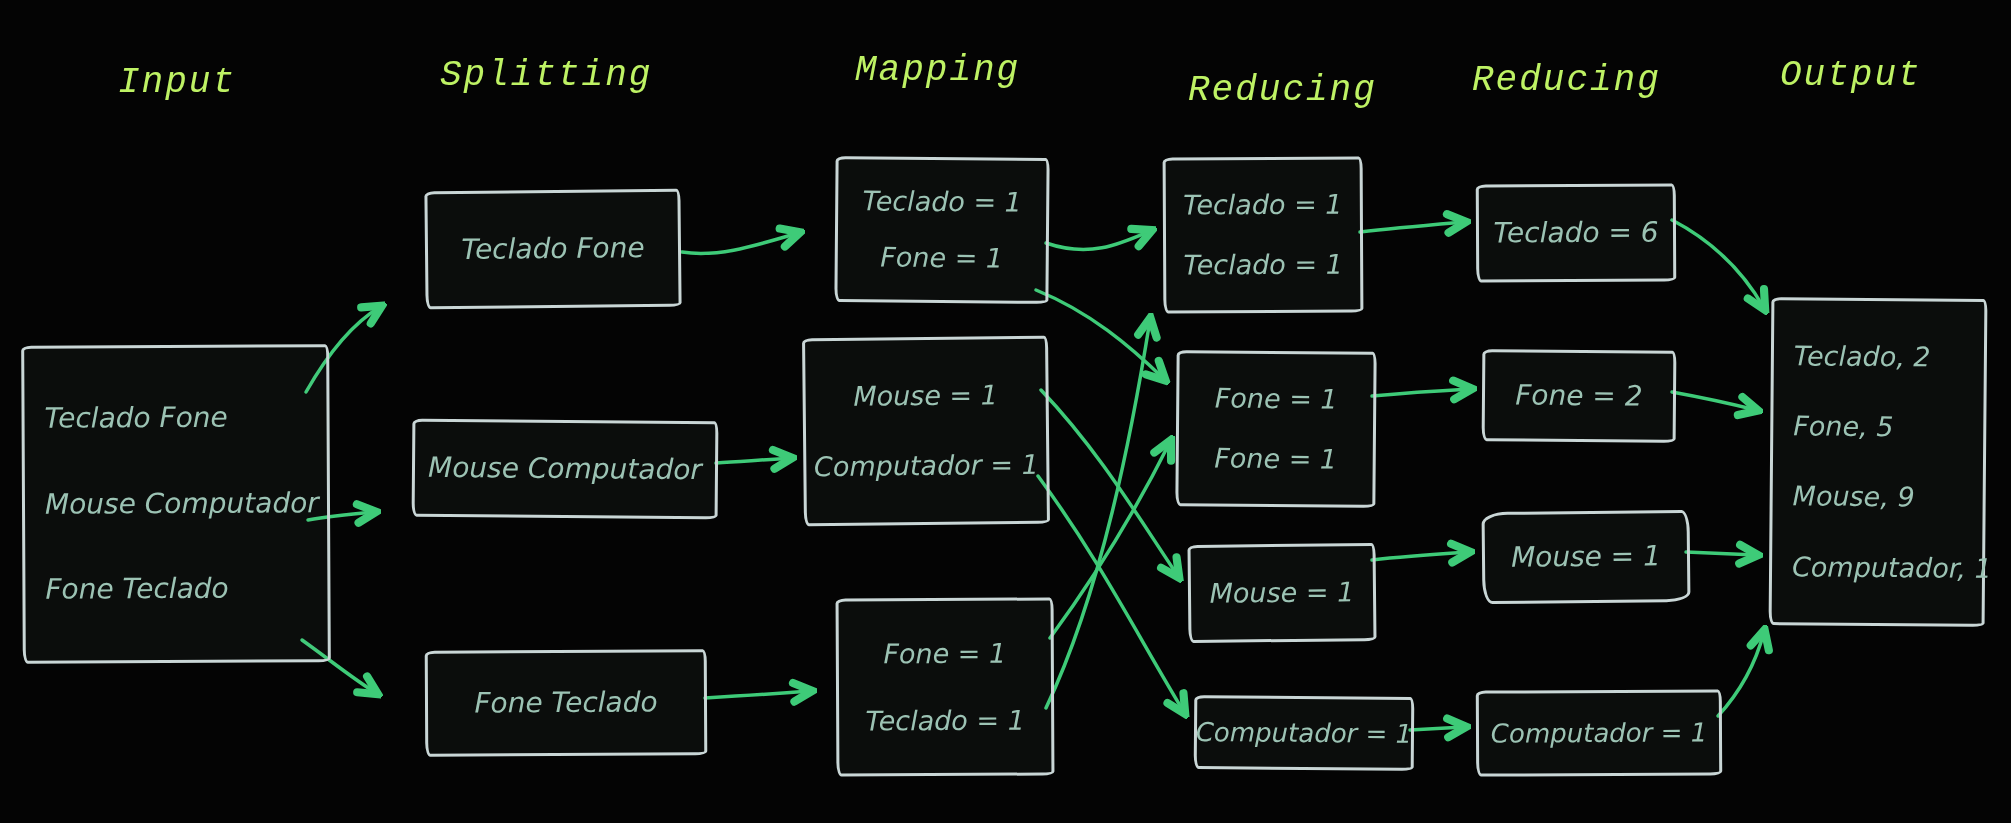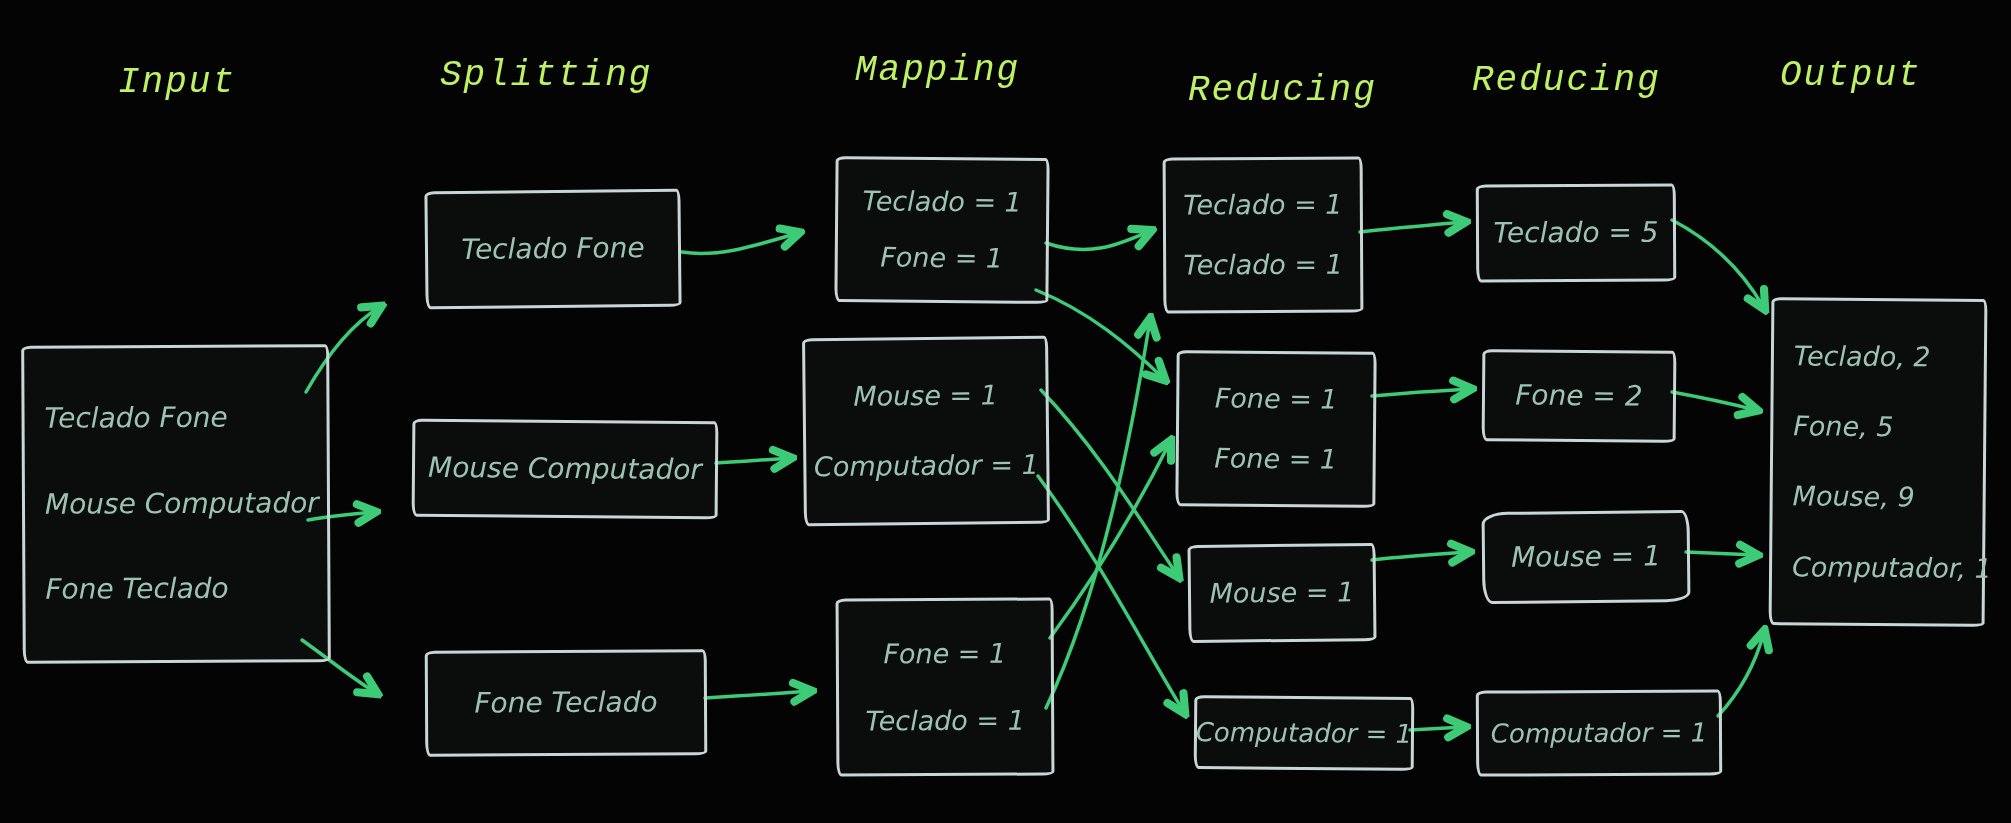--- a/index.html
+++ b/index.html
@@ -105,21 +105,21 @@
     <span class="line">Fone = 1</span>
   </div>
   <div class="box fs27 r-a" style="left:1188px;top:544px;width:182px;height:92px;">
     <span class="line">Mouse = 1</span>
   </div>
   <div class="box fs26 r-b" style="left:1194px;top:696px;width:214px;height:68px;">
     <span class="line">Computador = 1</span>
   </div>
 
   <div class="box fs28 r-c" style="left:1476px;top:184px;width:194px;height:92px;">
-    <span class="line">Teclado = 5</span>
+    <span class="line">Teclado = 6</span>
   </div>
   <div class="box fs28 r-b" style="left:1482px;top:350px;width:188px;height:86px;">
     <span class="line">Fone = 2</span>
   </div>
   <div class="box fs28 r-a" style="left:1482px;top:511px;width:202px;height:86px;border-radius:26px 8px 24px 10px/12px 22px 10px 24px;">
     <span class="line">Mouse = 1</span>
   </div>
   <div class="box fs26 r-c" style="left:1476px;top:690px;width:240px;height:80px;">
     <span class="line">Computador = 1</span>
   </div>

